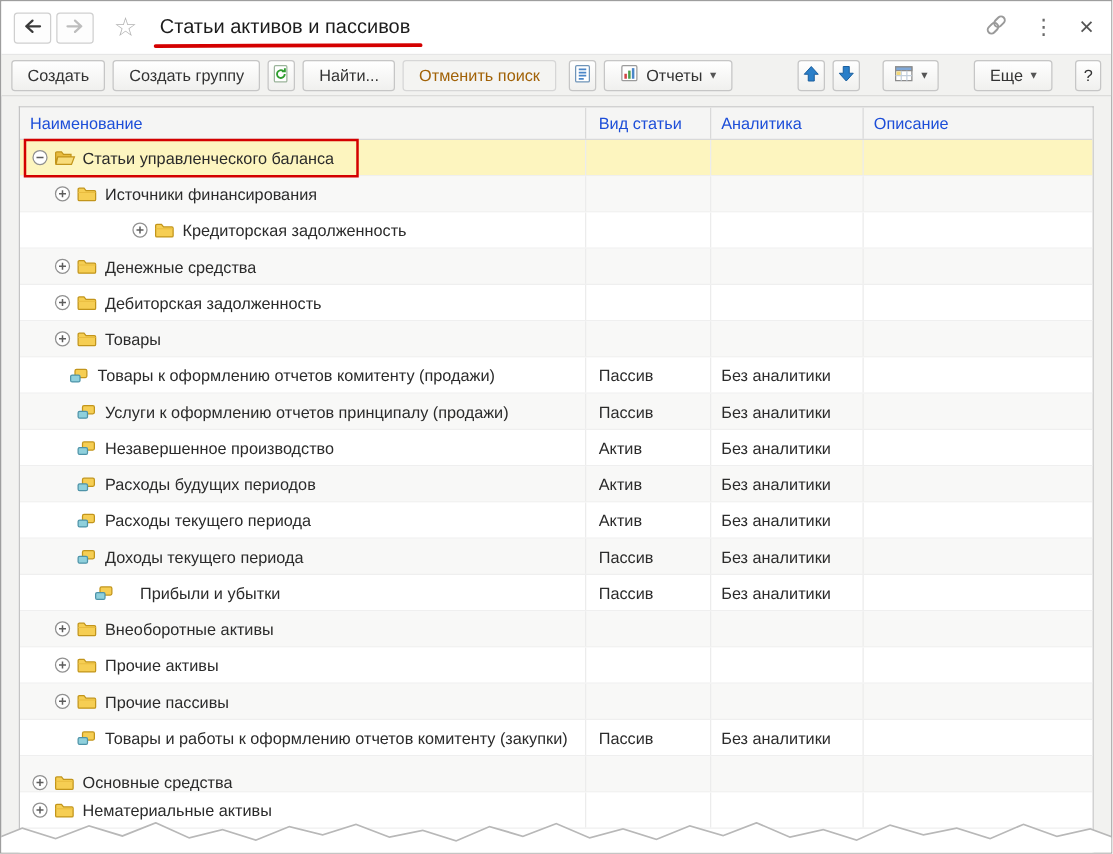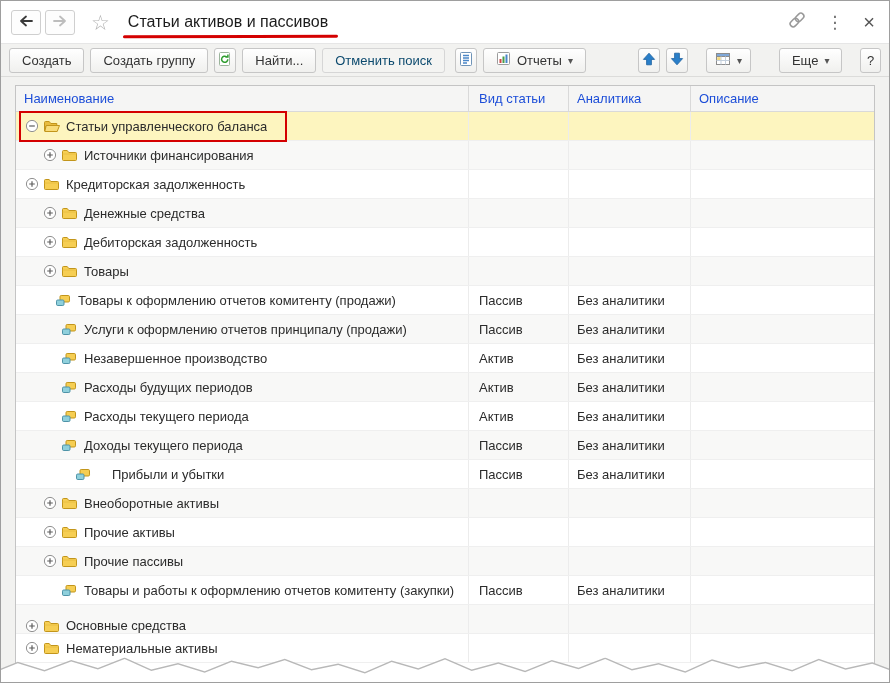--- a/index.html
+++ b/index.html
@@ -24,21 +24,21 @@
   .closex { font-size: 20px; color: #555; cursor: pointer; line-height: 1; }
 
   
   .toolbar { height: 34px; background: #f2f2f0; border-top: 1px solid #e6e6e6;
     border-bottom: 1px solid #dcdcda; display: flex; align-items: center; padding: 0 8px; gap: 6px; }
   .tbtn { height: 25px; border: 1px solid #c6c6c6; border-radius: 3px;
     background: linear-gradient(#ffffff, #f0f0ee); font-size: 13px; color: #333;
     padding: 0 12px; display: flex; align-items: center; gap: 6px; cursor: pointer;
     font-family: inherit; white-space: nowrap; }
   .tbtn.iconbtn { width: 30px; padding: 0; justify-content: center; }
-  .tbtn.disabled { color: #0c4a6e; border-color: #d6d6d6; background: #f4f4f2; cursor: default; }
+  .tbtn.disabled { color: #a16207; border-color: #d6d6d6; background: #f4f4f2; cursor: default; }
   .chev { font-size: 10px; color: #555; }
   .mup { margin-left: 46px; } .mout { margin-left: 12px; }
   .mmore { margin-left: 22px; justify-content: flex-end; } .mhelp { margin-left: 12px; width: 28px; justify-content: center; padding: 0; }
 
   
   .content { padding: 8px 14px 0; }
   .table { background: #fff; border: 1px solid #c4c4c4; border-bottom: none; height: 599px; overflow: hidden; }
   .thead { display: flex; height: 26px; background: #f5f5f4; border-bottom: 1px solid #d9d9d9;
     font-size: 13px; color: #1d4ed8; }
   .thead .hcell { display: flex; align-items: center; height: 100%; white-space: nowrap; overflow: hidden; }
@@ -222,21 +222,21 @@
                   <path d="M1.5 6 H15.5" stroke="#E9BC3F" stroke-width="0.8"></path>
                 </svg>
               </span>
               <span class="rowlabel">Источники финансирования</span>
             </div>
             <div class="cell c-vid"></div>
             <div class="cell c-analytics"></div>
             <div class="cell c-desc"></div>
           </div>
           <div class="trow">
-            <div class="cell c-name" style="padding-left: 8px;">
+            <div class="cell c-name" style="padding-left: 44px; margin-left: 44px;">
               <span class="expander">
                 <svg width="14" height="14" viewBox="0 0 14 14">
                   <circle cx="7" cy="7" r="5.6" fill="#fff" stroke="#919191"></circle>
                   <path d="M4.2 7 h5.6 M7 4.2 v5.6" stroke="#5d5d5d" stroke-width="1.2"></path>
                 </svg>
               </span>
               <span class="rowicon">
                 <svg width="17" height="14" viewBox="0 0 17 14">
                   <path d="M1.5 3.5 A1 1 0 0 1 2.5 2.5 H6.2 L7.8 4.5 H14.5 A1 1 0 0 1 15.5 5.5 V11.5 A1 1 0 0 1 14.5 12.5 H2.5 A1 1 0 0 1 1.5 11.5 Z" fill="#F6CE53" stroke="#C2951B"></path>
                   <path d="M1.5 6 H15.5" stroke="#E9BC3F" stroke-width="0.8"></path>

